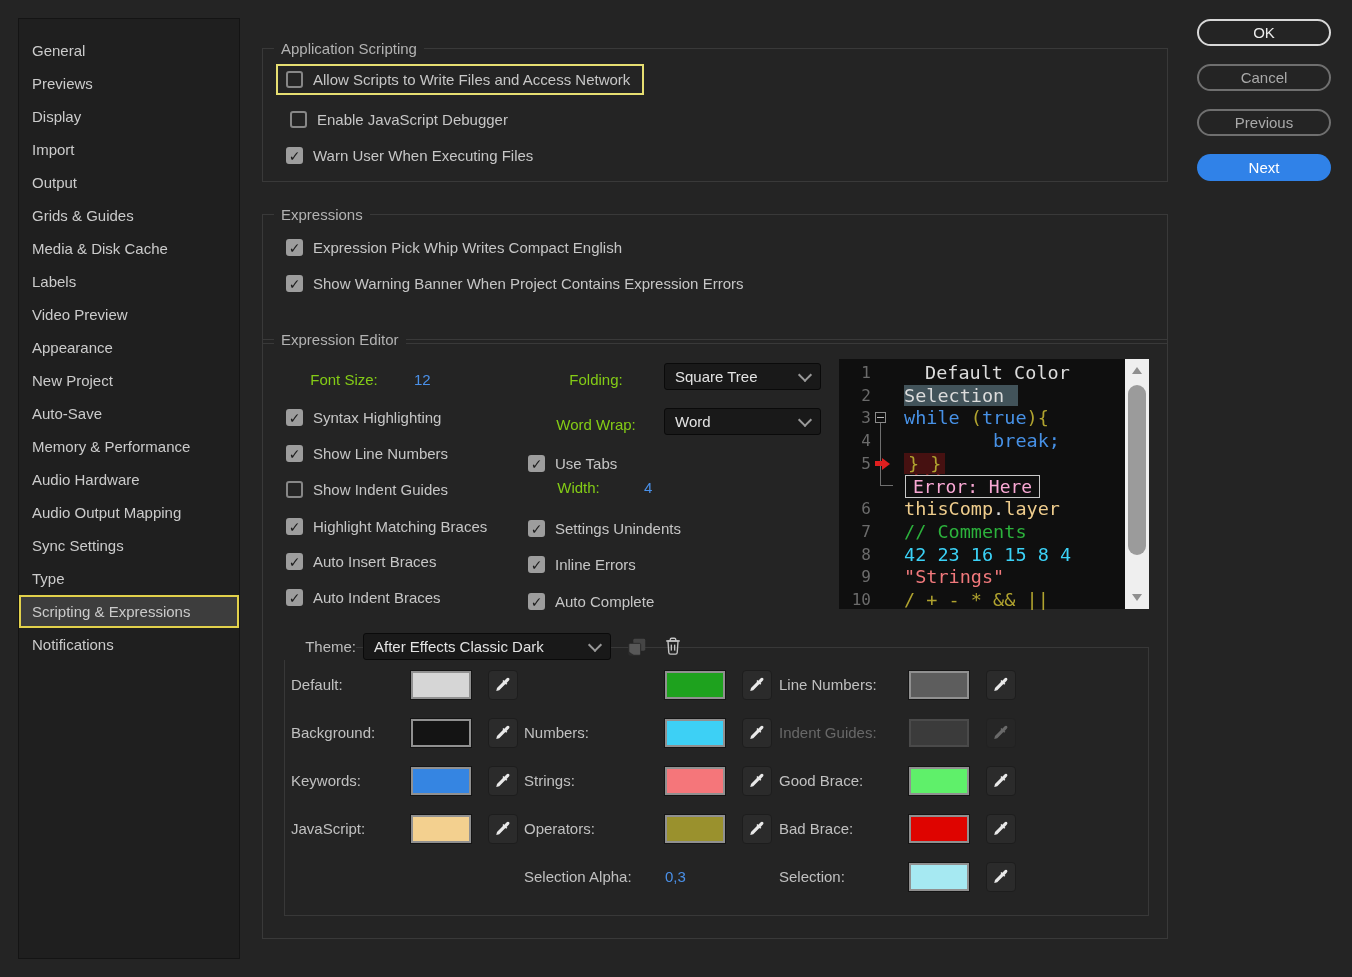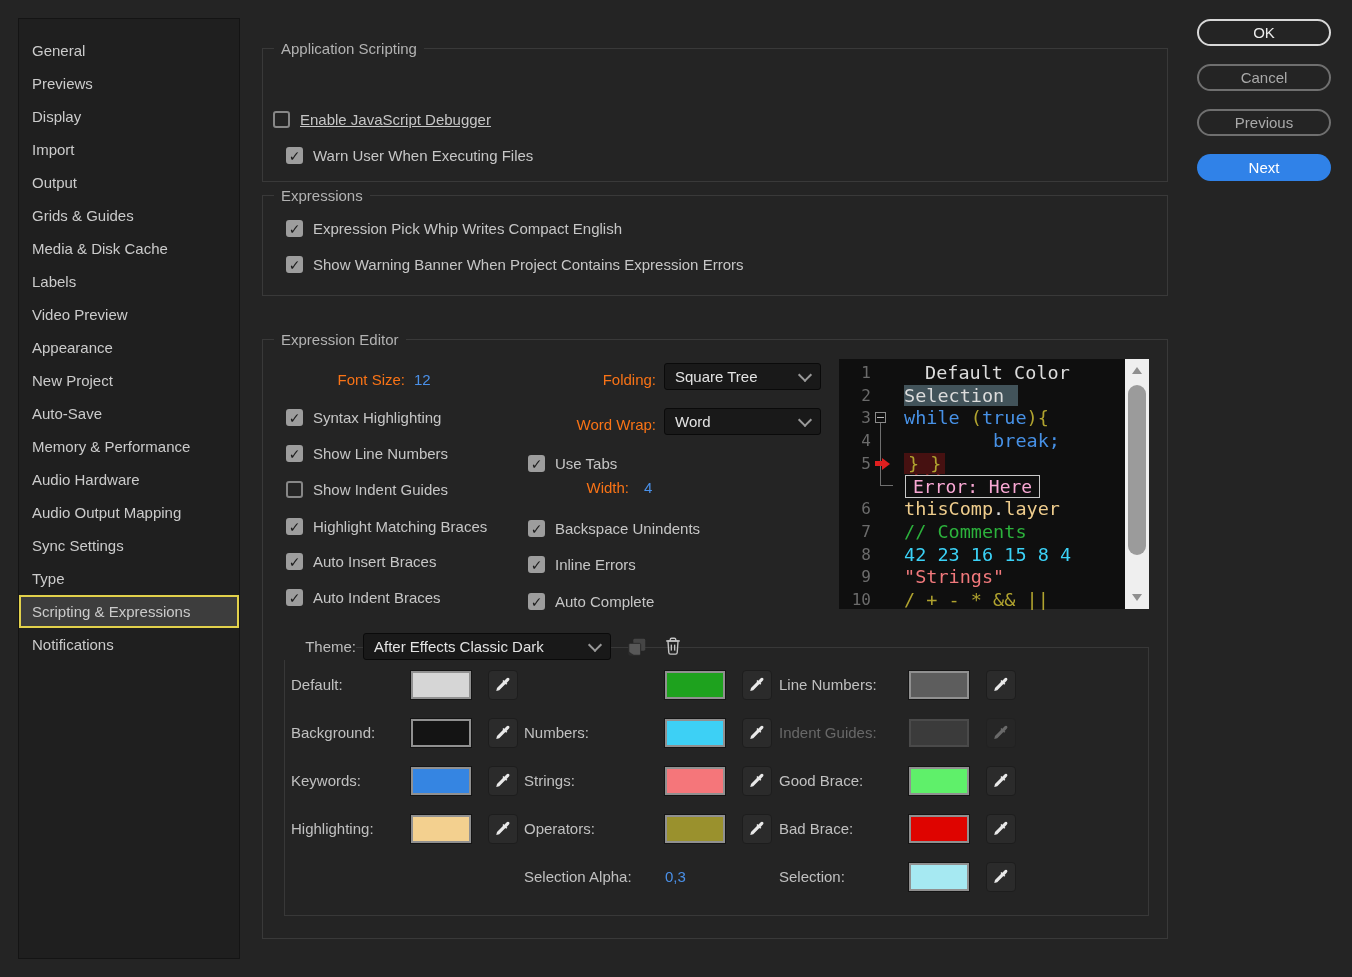--- a/index.html
+++ b/index.html
@@ -6,31 +6,31 @@
   body{width:1352px;height:977px;background:#242424;overflow:hidden;position:relative;
        font-family:"Liberation Sans","DejaVu Sans",sans-serif;font-size:15px;color:#c8c8c8;}
   
   #sidebar{position:absolute;left:18px;top:18px;width:222px;height:941px;background:#1f1f1f;
            border:1px solid #141414;box-sizing:border-box;padding-top:15px;}
   .side-item{height:33px;line-height:33px;padding-left:13px;color:#cbcbcb;box-sizing:border-box;white-space:nowrap;}
   .side-item.selected{background:#3d3d3d;border:2px solid #e2d14b;line-height:29px;padding-left:11px;}
   
   .panel{position:absolute;left:262px;width:906px;border:1px solid #393939;box-sizing:border-box;}
   #panel-app{top:48px;height:134px;}
-  #panel-expr{top:195px;height:101px;}
+  #panel-expr{top:214px;height:130px;}
   #panel-editor{top:339px;height:600px;}
   .panel-title{position:absolute;top:-10px;left:11px;background:#242424;padding:0 7px;color:#b2b2b2;line-height:19px;white-space:nowrap;}
   
   .cb-row{position:absolute;display:flex;align-items:center;gap:10px;height:24px;}
   .cb-row.focus-ring{border:2px solid #e6de71;padding:5px 12px 5px 8px;height:auto;}
   .cb{width:17px;height:17px;border:2px solid #878787;border-radius:3px;box-sizing:border-box;flex:0 0 17px;}
   .cb.on{background:#9d9d9d;border-color:#9d9d9d;color:#1c1c1c;font-size:14px;line-height:14px;text-align:center;font-weight:bold;}
   .cb-lb{color:#c6c6c6;white-space:nowrap;}
   
-  .fieldLabel{position:absolute;text-align:right;color:#f97316;line-height:24px;white-space:nowrap;}
+  .fieldLabel{position:absolute;text-align:center;color:#84cc16;line-height:24px;white-space:nowrap;}
   .blueVal{position:absolute;color:#4a90e8;line-height:24px;}
   .dropdown{position:absolute;background:#191919;border:1px solid #0a0a0a;border-radius:3px;
             display:flex;align-items:center;padding:0 10px;color:#e3e3e3;box-sizing:border-box;height:27px;z-index:3;}
   .chev{margin-left:auto;width:8px;height:8px;border-right:2px solid #9a9a9a;border-bottom:2px solid #9a9a9a;
         transform:rotate(45deg);margin-top:-4px;flex:0 0 8px;}
   .dd-folding{left:401px;top:23px;width:157px;}
   .dd-wordwrap{left:401px;top:68px;width:157px;}
   .dd-theme{left:100px;top:293px;width:248px;}
   
   #code-preview{position:absolute;left:576px;top:19px;width:310px;height:250px;background:#0f0f0f;
@@ -99,21 +99,25 @@
     <div class="side-item">Audio Hardware</div>
     <div class="side-item">Audio Output Mapping</div>
     <div class="side-item">Sync Settings</div>
     <div class="side-item">Type</div>
     <div class="side-item selected">Scripting &amp; Expressions</div>
     <div class="side-item">Notifications</div>
   </div>
 
 <div class="panel" id="panel-app">
   <div class="panel-title">Application Scripting</div>
-    <div class="cb-row" style="left: 10px; top: 58px; text-decoration: underline;">
+<div class="cb-row focus-ring" style="left: 13px; top: 15px;">
+      <div class="cb"></div>
+      <div class="cb-lb">Allow Scripts to Write Files and Access Network</div>
+    </div>
+    <div class="cb-row" style="left: 27px; top: 58px;">
       <div class="cb"></div>
       <div class="cb-lb">Enable JavaScript Debugger</div>
     </div>
     <div class="cb-row" style="left: 23px; top: 94px;">
       <div class="cb on">✓</div>
       <div class="cb-lb">Warn User When Executing Files</div>
     </div>
   </div>
 
 <div class="panel" id="panel-expr">
@@ -298,21 +302,21 @@
         </div>
         <div class="cg-label" style="left: 495px; width: 122px;">Good Brace:</div>
         <div class="swatch" style="left: 625px; background: rgb(95, 240, 106);"></div>
         <div class="dropper" style="left: 702px;">
           <svg width="18" height="18" viewBox="0 0 24 24">
             <path fill="#e9e9e9" d="M20.6 3.4a2.8 2.8 0 0 0-4 0l-2.8 2.8-1-1-1.6 1.6 1 1L4 16l-1 4 4-1 8.2-8.2 1 1 1.6-1.6-1-1 2.8-2.8a2.8 2.8 0 0 0 0-4z"></path>
           </svg>
         </div>
       </div>
       <div class="cg-row">
-        <div class="cg-label" style="left: 7px; width: 113px;">Highlighting:</div>
+        <div class="cg-label" style="left: 7px; width: 113px;">JavaScript:</div>
         <div class="swatch" style="left: 127px; background: rgb(243, 208, 143);"></div>
         <div class="dropper" style="left: 204px;">
           <svg width="18" height="18" viewBox="0 0 24 24">
             <path fill="#e9e9e9" d="M20.6 3.4a2.8 2.8 0 0 0-4 0l-2.8 2.8-1-1-1.6 1.6 1 1L4 16l-1 4 4-1 8.2-8.2 1 1 1.6-1.6-1-1 2.8-2.8a2.8 2.8 0 0 0 0-4z"></path>
           </svg>
         </div>
         <div class="cg-label" style="left: 240px; width: 133px;">Operators:</div>
         <div class="swatch" style="left: 381px; background: rgb(154, 145, 45);"></div>
         <div class="dropper" style="left: 458px;">
           <svg width="18" height="18" viewBox="0 0 24 24">
@@ -362,21 +366,21 @@
     <div class="cb-row" style="left: 23px; top: 245px;">
       <div class="cb on">✓</div>
       <div class="cb-lb">Auto Indent Braces</div>
     </div>
     <div class="cb-row" style="left: 265px; top: 111px;">
       <div class="cb on">✓</div>
       <div class="cb-lb">Use Tabs</div>
     </div>
     <div class="cb-row" style="left: 265px; top: 176px;">
       <div class="cb on">✓</div>
-      <div class="cb-lb">Backspace Unindents</div>
+      <div class="cb-lb">Settings Unindents</div>
     </div>
     <div class="cb-row" style="left: 265px; top: 212px;">
       <div class="cb on">✓</div>
       <div class="cb-lb">Inline Errors</div>
     </div>
     <div class="cb-row" style="left: 265px; top: 249px;">
       <div class="cb on">✓</div>
       <div class="cb-lb">Auto Complete</div>
     </div>
   </div>

